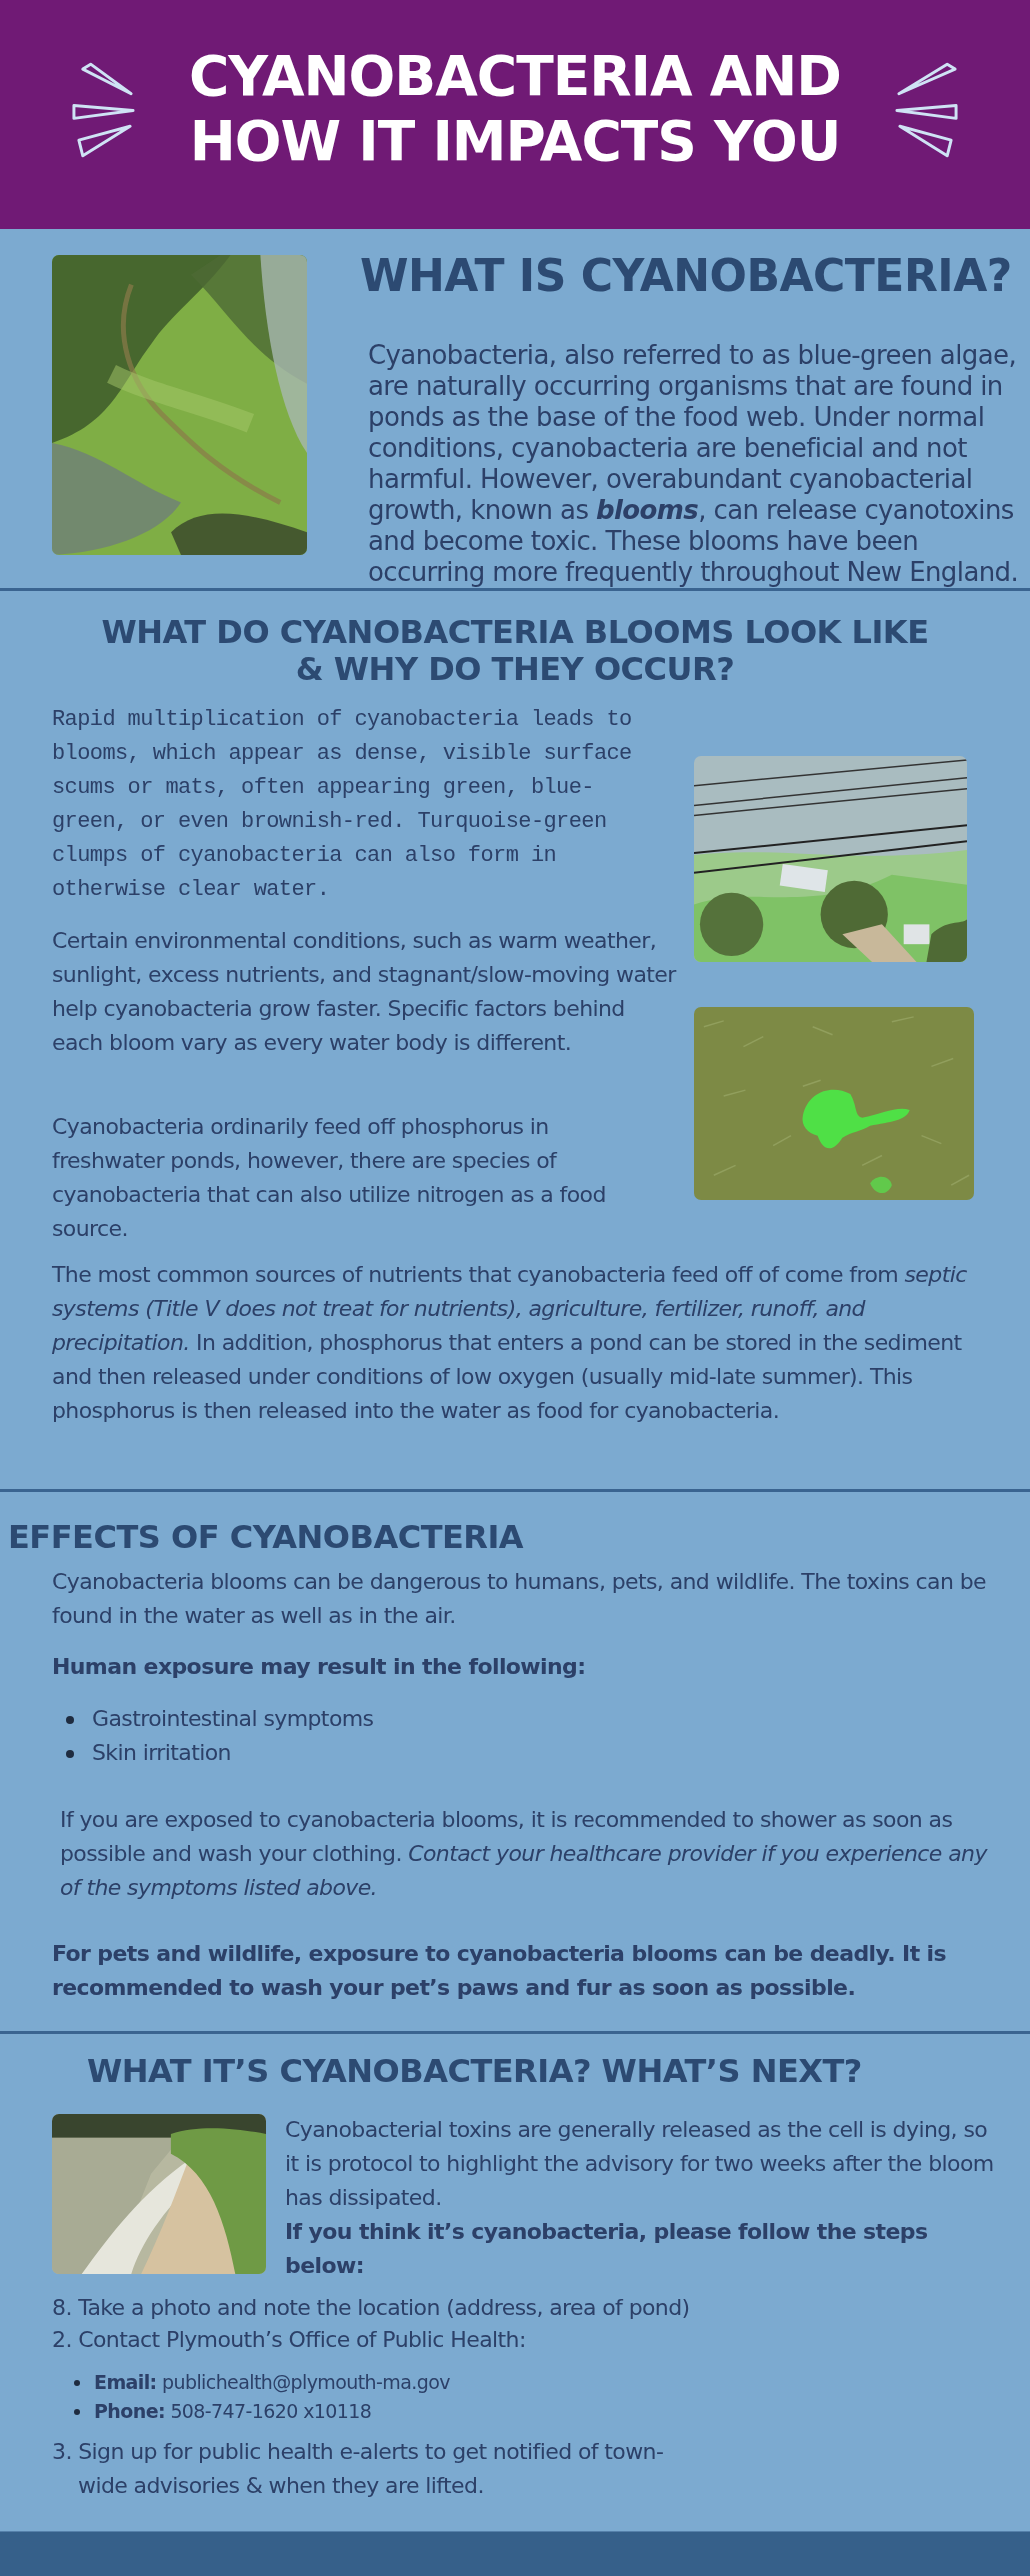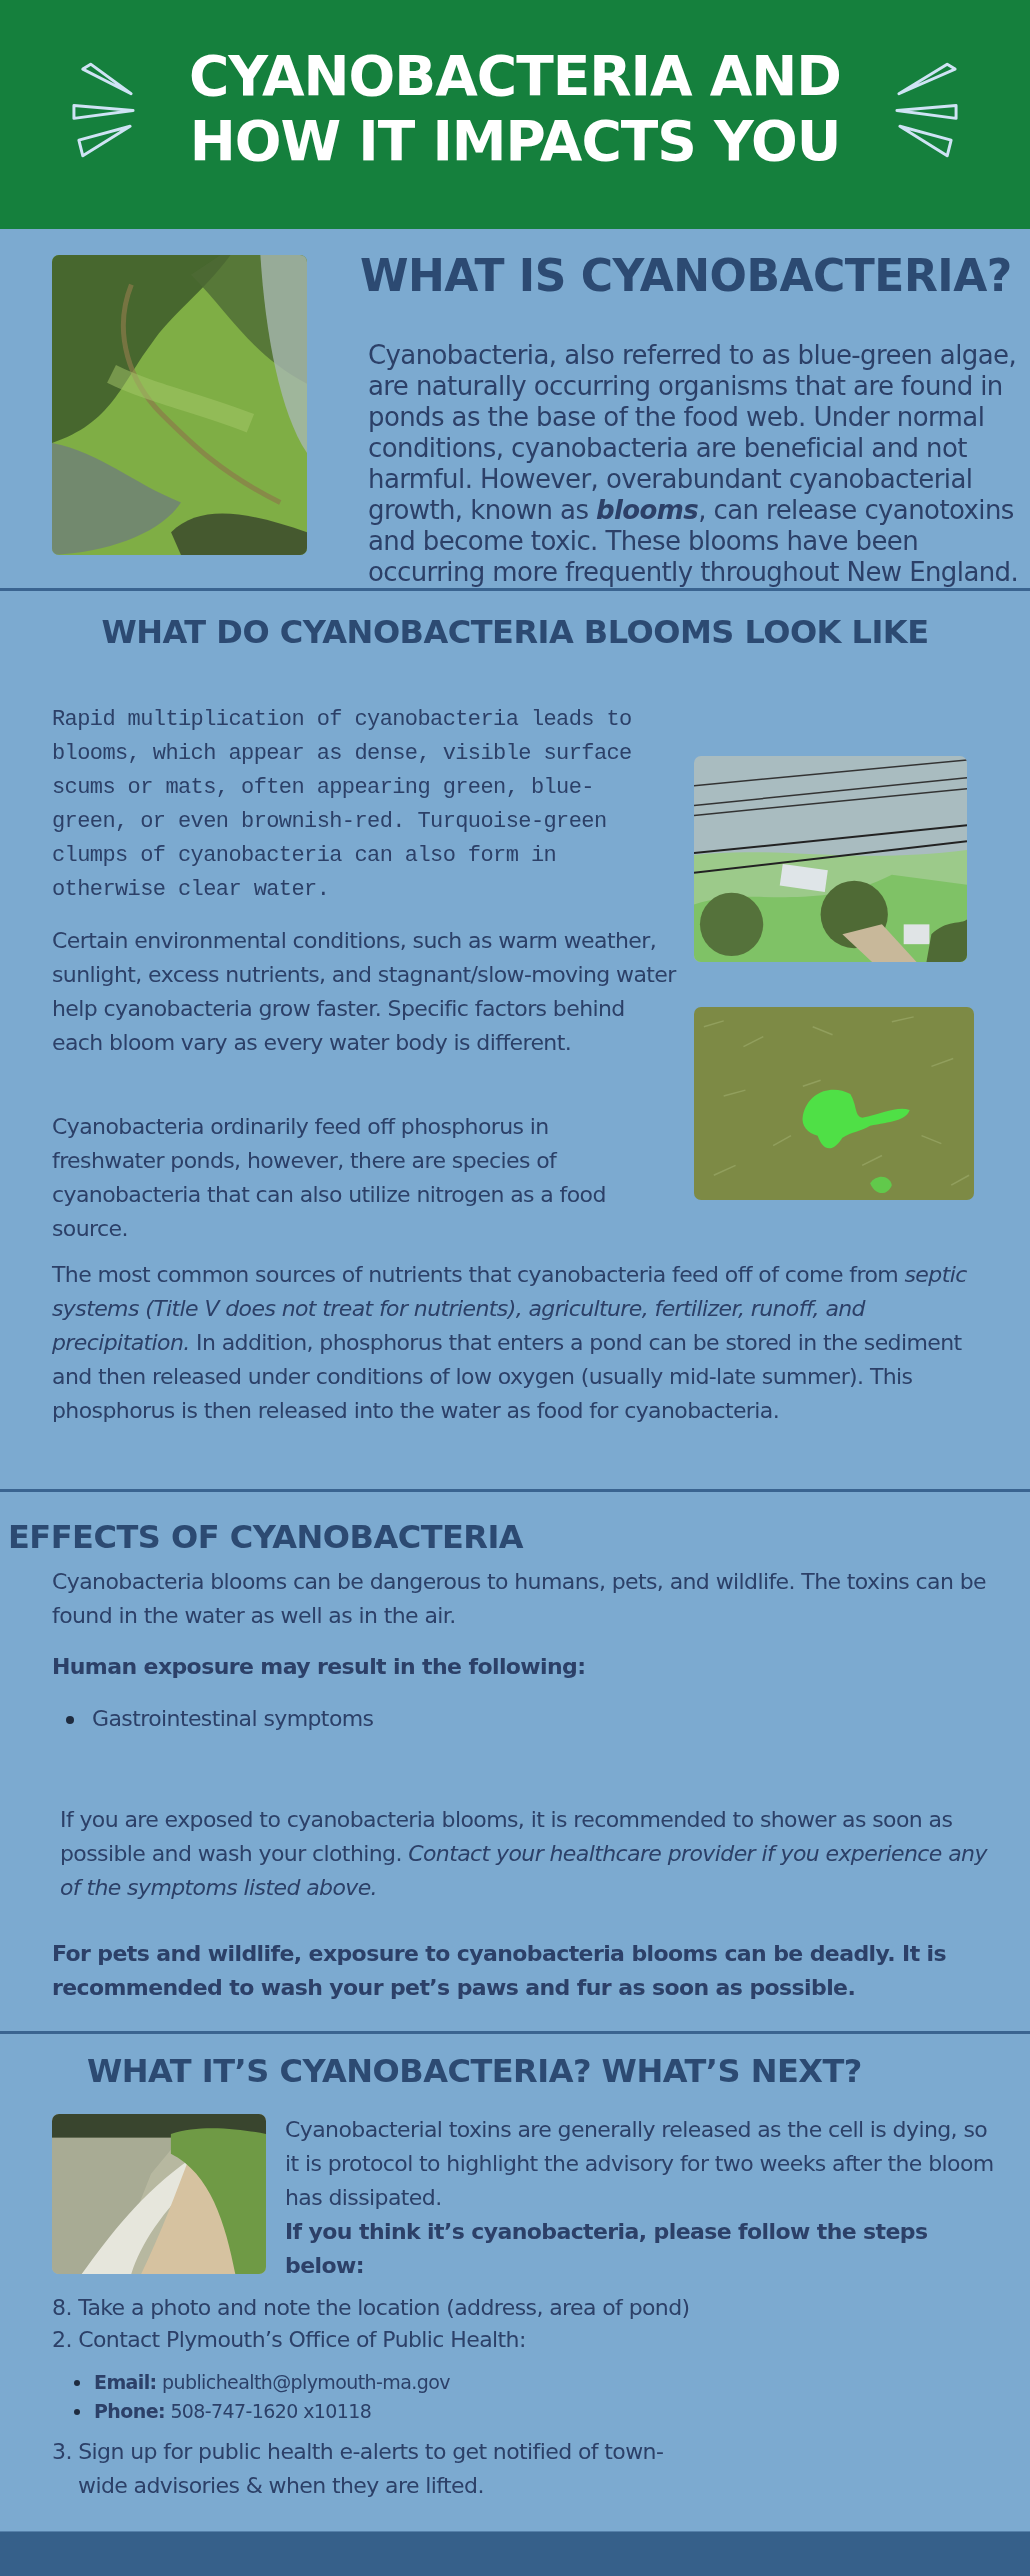--- a/index.html
+++ b/index.html
@@ -7,21 +7,21 @@
   body {
     background: #7caad0;
     font-family: "DejaVu Sans", sans-serif;
     color: #2c4068;
     position: relative;
     height: 2576px;
     overflow: hidden;
   }
   .header {
     position: absolute; left: 0; top: 0; width: 1030px; height: 229px;
-    background: #15803d;
+    background: #701a75;
   }
   .header h1 {
     position: absolute; left: 0; right: 0; top: 44px;
     text-align: center; color: #ffffff;
     font-family: "DejaVu Sans", sans-serif; font-weight: bold;
     font-size: 55px; line-height: 65px; letter-spacing: -1px;
   }
   .spark { position: absolute; }
   .divider { position: absolute; left: 0; width: 1030px; height: 3px; background: #3a6490; }
   .photo { position: absolute; border-radius: 7px; overflow: hidden; }
@@ -76,20 +76,21 @@
 </div>
 <div class="h2" style="left:352px;top:256px;font-size:44px;line-height:40px;margin-left:8px;">WHAT IS CYANOBACTERIA?</div>
 <div class="p" style="left:368px;top:297px;width:654px;font-size:26px;line-height:31px;margin-top:43px;">
   <span>Cyanobacteria, also referred to as blue-green algae, are naturally occurring organisms that are found in ponds as the base of the food web. Under normal conditions, cyanobacteria are beneficial and not harmful. However, overabundant cyanobacterial growth, known as </span><b><i>blooms</i></b><span>, can release cyanotoxins and become toxic. These blooms have been occurring more frequently throughout New England.</span>
 </div>
 
 <div class="divider" style="top:588px;"></div>
 
 <div class="h2" style="left:0;width:1030px;top:614px;text-align:center;font-size:32px;line-height:37px;">
   <span>WHAT DO CYANOBACTERIA BLOOMS LOOK LIKE</span><br>
+  <span>&amp; WHY DO THEY OCCUR?</span>
 </div>
 <div class="p" style="left:52px;top:703px;width:594px;font-family:Liberation Mono, monospace;">Rapid multiplication of cyanobacteria leads to blooms, which appear as dense, visible surface scums or mats, often appearing green, blue-green, or even brownish-red. Turquoise-green clumps of cyanobacteria can also form in otherwise clear water.</div>
 <div class="p" style="left:52px;top:924px;width:624px;">Certain environmental conditions, such as warm weather, sunlight, excess nutrients, and stagnant/slow-moving water help cyanobacteria grow faster. Specific factors behind each bloom vary as every water body is different.</div>
 <div class="p" style="left:52px;top:1110px;width:614px;">Cyanobacteria ordinarily feed off phosphorus in freshwater ponds, however, there are species of cyanobacteria that can also utilize nitrogen as a food source.</div>
 <div class="p" style="left:52px;top:1258px;width:941px;">
   <span>The most common sources of nutrients that cyanobacteria feed off of come from </span><i>septic systems (Title V does not treat for nutrients), agriculture, fertilizer, runoff, and precipitation.</i><span> In addition, phosphorus that enters a pond can be stored in the sediment and then released under conditions of low oxygen (usually mid-late summer). This phosphorus is then released into the water as food for cyanobacteria.</span>
 </div>
 
 <div class="photo" style="left:694px;top:756px;width:273px;height:206px;">
   <svg width="273" height="206" viewBox="0 0 276 208" preserveAspectRatio="none">
@@ -131,20 +132,21 @@
   </svg>
 </div>
 
 <div class="divider" style="top:1489px;"></div>
 
 <div class="h2" style="left:8px;width:820px;top:1517px;text-align:left;font-size:32px;line-height:40px;">EFFECTS OF CYANOBACTERIA</div>
 <div class="p" style="left:52px;top:1565px;width:951px;">Cyanobacteria blooms can be dangerous to humans, pets, and wildlife. The toxins can be found in the water as well as in the air.</div>
 <div class="p bold" style="left:52px;top:1650px;width:892px;">Human exposure may result in the following:</div>
 <ul class="bul" style="left:52px;top:1702px;width:793px;">
   <li>Gastrointestinal symptoms</li>
+  <li>Skin irritation</li>
 </ul>
 <div class="p" style="left:52px;top:1803px;width:951px;margin-left:8px;">
   <span>If you are exposed to cyanobacteria blooms, it is recommended to shower as soon as possible and wash your clothing. </span><i>Contact your healthcare provider if you experience any of the symptoms listed above.</i>
 </div>
 <div class="p bold" style="left:52px;top:1937px;width:951px;">For pets and wildlife, exposure to cyanobacteria blooms can be deadly. It is recommended to wash your pet’s paws and fur as soon as possible.</div>
 
 <div class="divider" style="top:2031px;"></div>
 
 <div class="h2" style="left:87px;top:2051px;font-size:32px;line-height:40px;">WHAT IT’S CYANOBACTERIA? WHAT’S NEXT?</div>
 <div class="photo" style="left:52px;top:2114px;width:214px;height:160px;">

